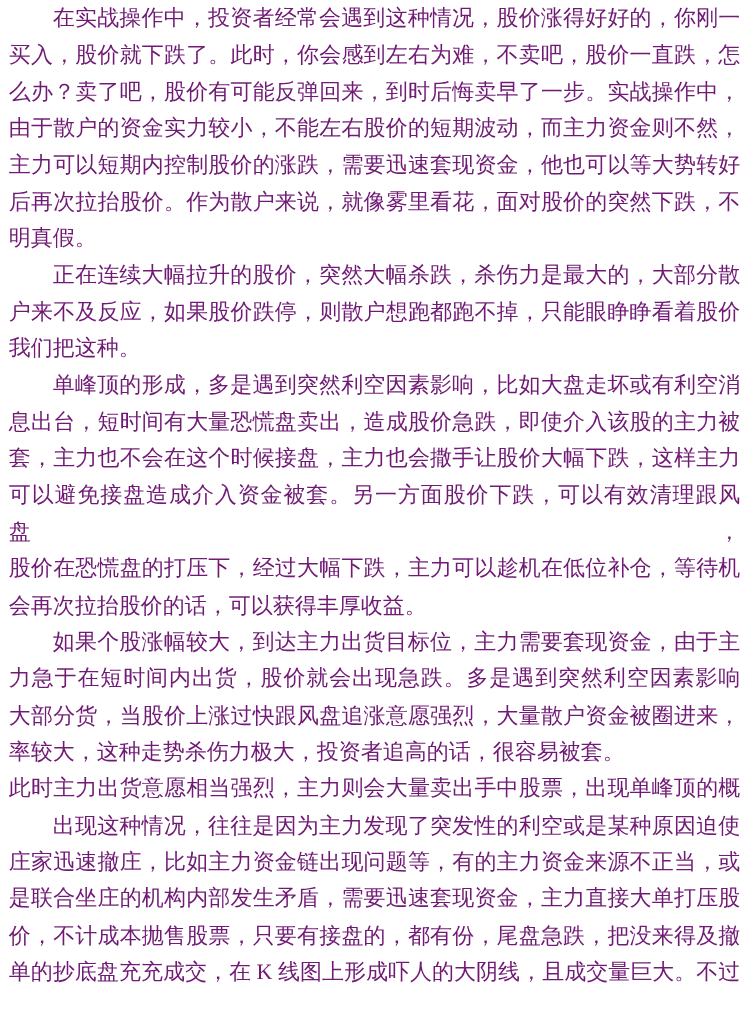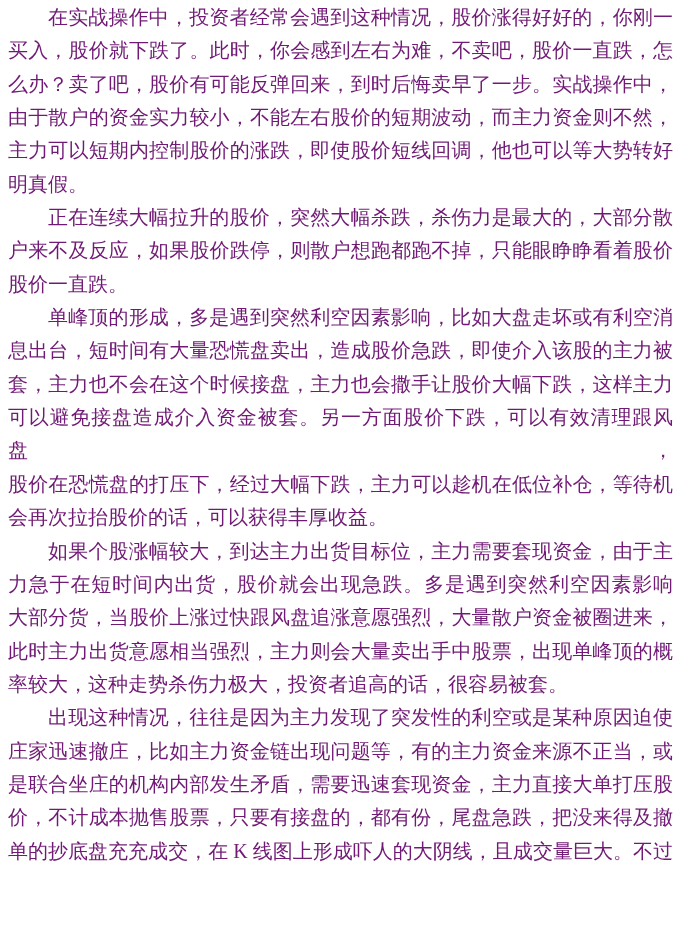--- a/index.html
+++ b/index.html
@@ -39,46 +39,47 @@
 </head>
 <body>
 
 <div class="page">
 
   <div class="para">
     <div class="ln first">在实战操作中，投资者经常会遇到这种情况，股价涨得好好的，你刚一</div>
     <div class="ln">买入，股价就下跌了。此时，你会感到左右为难，不卖吧，股价一直跌，怎</div>
     <div class="ln">么办？卖了吧，股价有可能反弹回来，到时后悔卖早了一步。实战操作中，</div>
     <div class="ln">由于散户的资金实力较小，不能左右股价的短期波动，而主力资金则不然，</div>
-    <div class="ln">主力可以短期内控制股价的涨跌，即使股价短线回调，他也可以等大势转好</div>
+    <div class="ln">主力可以短期内控制股价的涨跌，需要迅速套现资金，他也可以等大势转好</div>
+    <div class="ln">后再次拉抬股价。作为散户来说，就像雾里看花，面对股价的突然下跌，不</div>
     <div class="ln last">明真假。</div>
   </div>
 
   <div class="para">
     <div class="ln first">正在连续大幅拉升的股价，突然大幅杀跌，杀伤力是最大的，大部分散</div>
     <div class="ln">户来不及反应，如果股价跌停，则散户想跑都跑不掉，只能眼睁睁看着股价</div>
-    <div class="ln last">股价一直跌。</div>
+    <div class="ln last">我们把这种。</div>
   </div>
 
 
   <div class="para">
     <div class="ln first">单峰顶的形成，多是遇到突然利空因素影响，比如大盘走坏或有利空消</div>
     <div class="ln">息出台，短时间有大量恐慌盘卖出，造成股价急跌，即使介入该股的主力被</div>
     <div class="ln">套，主力也不会在这个时候接盘，主力也会撒手让股价大幅下跌，这样主力</div>
     <div class="ln">可以避免接盘造成介入资金被套。另一方面股价下跌，可以有效清理跟风盘，</div>
     <div class="ln">股价在恐慌盘的打压下，经过大幅下跌，主力可以趁机在低位补仓，等待机</div>
     <div class="ln last">会再次拉抬股价的话，可以获得丰厚收益。</div>
   </div>
 
   <div class="para">
     <div class="ln first">如果个股涨幅较大，到达主力出货目标位，主力需要套现资金，由于主</div>
     <div class="ln">力急于在短时间内出货，股价就会出现急跌。多是遇到突然利空因素影响</div>
     <div class="ln">大部分货，当股价上涨过快跟风盘追涨意愿强烈，大量散户资金被圈进来，</div>
+    <div class="ln last">率较大，这种走势杀伤力极大，投资者追高的话，很容易被套。</div>
     <div class="ln">此时主力出货意愿相当强烈，主力则会大量卖出手中股票，出现单峰顶的概</div>
-    <div class="ln last">率较大，这种走势杀伤力极大，投资者追高的话，很容易被套。</div>
   </div>
 
   <div class="para">
     <div class="ln first">出现这种情况，往往是因为主力发现了突发性的利空或是某种原因迫使</div>
     <div class="ln">庄家迅速撤庄，比如主力资金链出现问题等，有的主力资金来源不正当，或</div>
     <div class="ln">是联合坐庄的机构内部发生矛盾，需要迅速套现资金，主力直接大单打压股</div>
     <div class="ln">价，不计成本抛售股票，只要有接盘的，都有份，尾盘急跌，把没来得及撤</div>
     <div class="ln">单的抄底盘充充成交，在 K 线图上形成吓人的大阴线，且成交量巨大。不过</div>
   </div>
 

